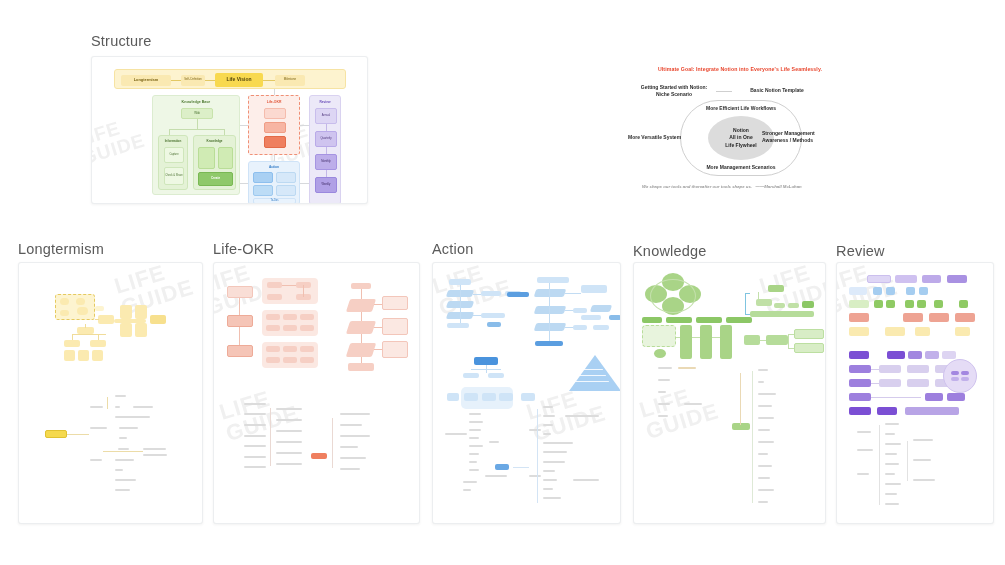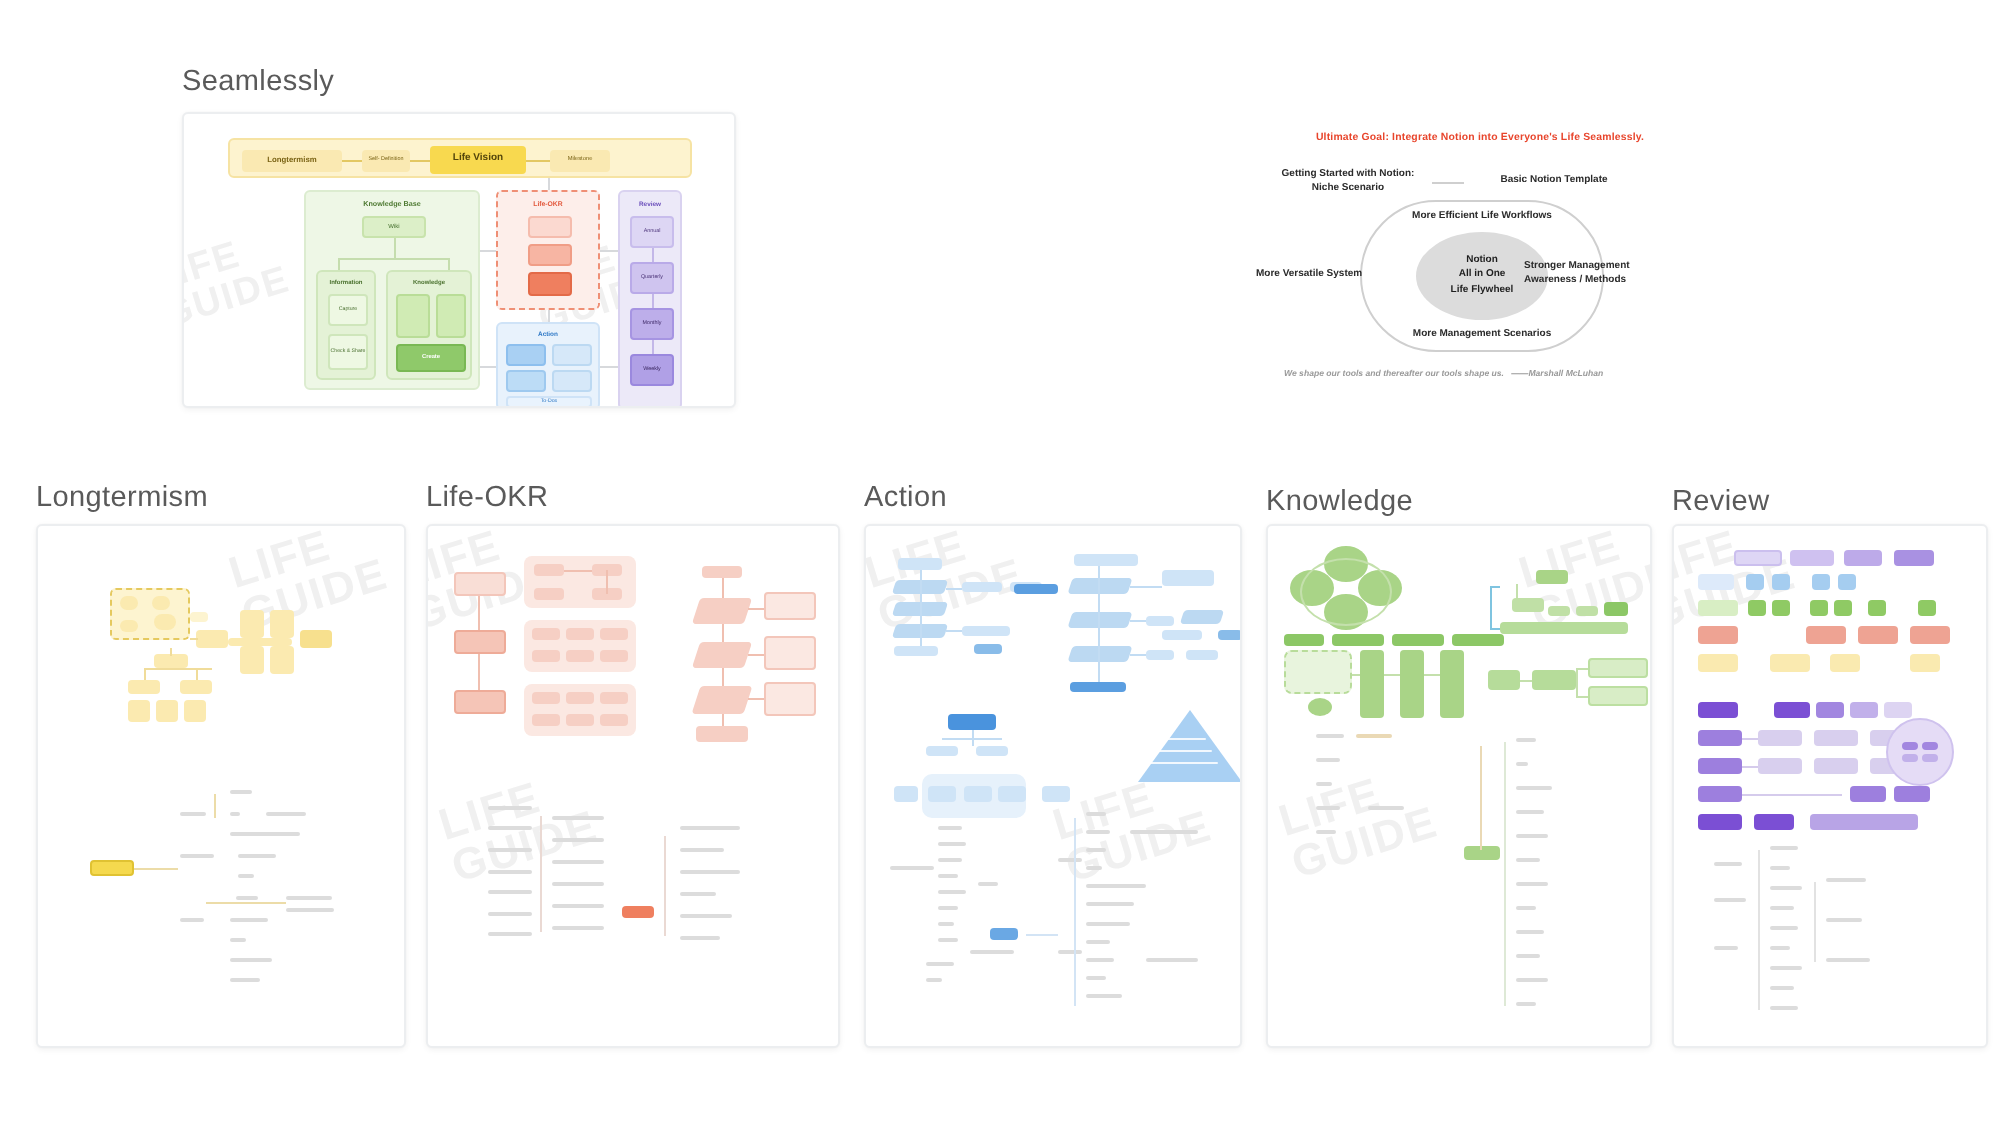--- a/index.html
+++ b/index.html
@@ -106,21 +106,21 @@
   #card-lifeokr     { left: 213px; top: 262px; width: 207px; height: 262px; }
   #card-action      { left: 432px; top: 262px; width: 189px; height: 262px; }
   #card-knowledge   { left: 633px; top: 262px; width: 193px; height: 262px; }
   #card-review      { left: 836px; top: 262px; width: 158px; height: 262px; }
 </style>
 </head>
 <body>
 
 <div class="page">
 
-  <div class="section-title" style="left:91px; top:33px;">Seamlessly</div>
+  <div class="section-title" style="left:91px; top:33px;">Structure</div>
 
   <div class="card" id="structure-card">
     <div class="card-inner">
 
       <div class="wm" style="left:-14px; top:64px; font-size:19px;">LIFE
 GUIDE</div>
       <div class="wm" style="left:174px; top:66px; font-size:19px;">LIFE
 GUIDE</div>
 
       <div class="st-top">

